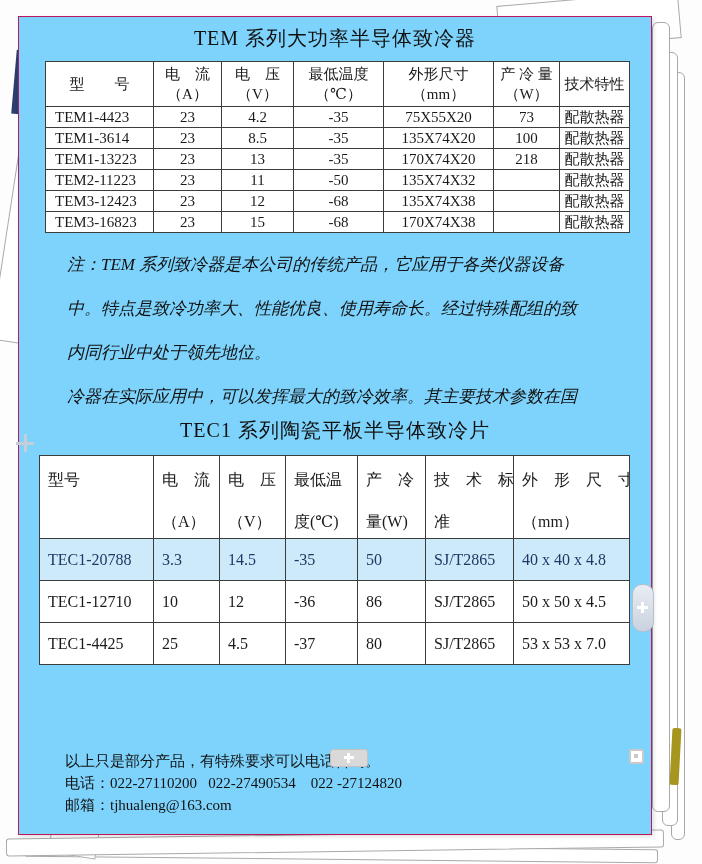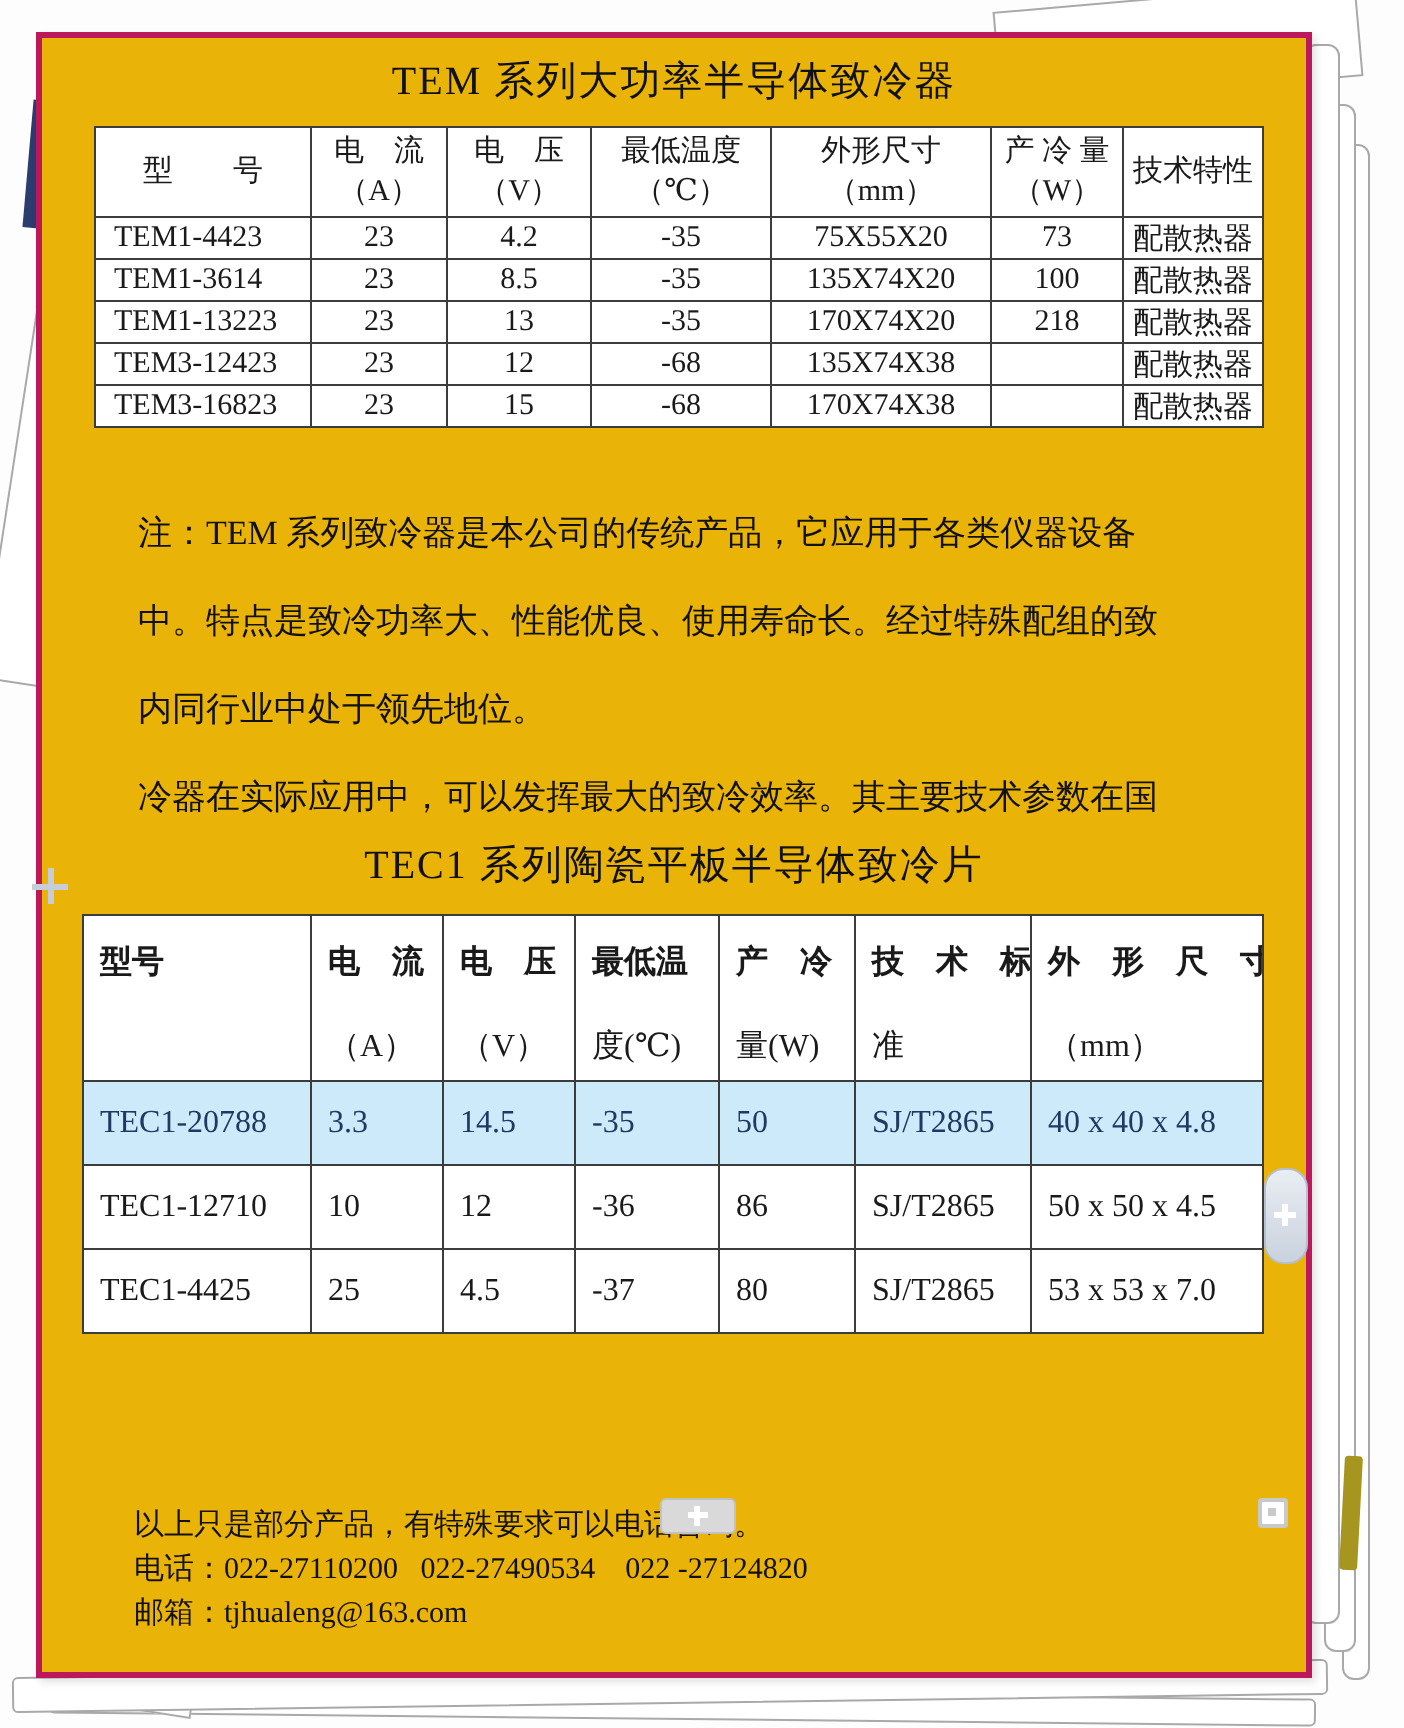--- a/index.html
+++ b/index.html
@@ -17,45 +17,45 @@
   .sheet-tilt-top{left:498px;top:-2px;width:180px;height:46px;transform:rotate(-5deg);z-index:1;}
   .sheet-tilt-left{left:28px;top:90px;width:90px;height:250px;transform:rotate(8.7deg);transform-origin:top left;z-index:1;}
   .sheet-b1{left:6px;top:834px;width:656px;height:16px;transform:rotate(-0.8deg);border-radius:3px;z-index:2;}
   .sheet-b2{left:24px;top:846px;width:632px;height:12px;transform:rotate(0.6deg);border-radius:3px;z-index:1;}
   .sheet-bl{left:50px;top:824px;width:46px;height:30px;transform:rotate(9deg);z-index:1;}
   .navy-stripe{position:absolute;left:14px;top:50px;width:8px;height:64px;transform:rotate(5deg);z-index:0;}
   .gold-sliver{position:absolute;left:671px;top:728px;width:9px;height:57px;transform:rotate(3deg);border-radius:2px;z-index:4;}
   
   .page{
     position:absolute;left:18px;top:16px;width:632px;height:817px;
-    background:#eab308;border:3px solid #be185d;z-index:10;
+    background:#7dd3fc;border:1px solid #be185d;z-index:10;
     box-shadow:2px 2px 4px rgba(0,0,0,.12);
   }
   .doc-title{position:absolute;left:0;width:100%;text-align:center;
     font-size:20px;font-weight:400;letter-spacing:1px;margin:0;color:#111;}
   #title-tem{top:8px;}
   #title-tec{top:400px;}
   table{border-collapse:collapse;table-layout:fixed;position:absolute;background:#fff;}
   th,td{border:1px solid #3c3c3c;overflow:hidden;white-space:nowrap;font-weight:400;padding:0;}
   
   .t1{left:26px;top:44px;width:584px;font-size:15px;}
   .t1 th{height:44px;text-align:center;vertical-align:middle;}
   .t1 .hl1,.t1 .hl2{line-height:20px;}
   .t1 td{height:20px;text-align:center;}
   .t1 td.c0{text-align:left;padding-left:9px;}
   
   .t2{left:20px;top:438px;width:590px;font-size:16px;}
   .t2 th{height:82px;text-align:left;vertical-align:top;padding-left:8px;}
-  .t2 .hl1{line-height:20px;margin-top:14px;font-weight:bold;}
+  .t2 .hl1{line-height:20px;margin-top:14px;}
   .t2 .hl2{line-height:20px;margin-top:22px;}
   .t2 td{height:41px;text-align:left;padding-left:8px;}
   .t2 tr.hl-row td{background:#cdeafb;color:#1f3864;}
   
   .note{position:absolute;left:48px;top:226px;width:566px;font-size:17px;color:#111;}
-  .note div{height:44px;line-height:44px;}
+  .note div{height:44px;line-height:44px;font-style:italic;}
   
   .footer{position:absolute;left:46px;top:733px;font-size:15px;line-height:22px;color:#111;}
   .footer div{white-space:pre;}
   
   .move-handle{position:absolute;left:14px;top:432px;width:22px;height:22px;z-index:20;}
   .move-handle .bar-h{position:absolute;left:2px;top:10px;width:18px;height:3px;background:#c6ccd8;}
   .move-handle .bar-v{position:absolute;left:10px;top:2px;width:3px;height:18px;background:#c6ccd8;}
   .footer-pill{position:absolute;left:330px;top:749px;width:36px;height:16px;background:#d9d9d9;
     border:1px solid #c2c2c2;border-radius:3px;z-index:30;}
   .footer-pill .p-h{position:absolute;left:13px;top:6px;width:10px;height:3px;background:#fff;}
@@ -152,20 +152,29 @@
           <tr>
             <td class="c0">TEM1-13223</td>
             <td class="c1">23</td>
             <td class="c2">13</td>
             <td class="c3">-35</td>
             <td class="c4">170X74X20</td>
             <td class="c5">218</td>
             <td class="c6">配散热器</td>
           </tr>
           <tr>
+            <td class="c0">TEM2-11223</td>
+            <td class="c1">23</td>
+            <td class="c2">11</td>
+            <td class="c3">-50</td>
+            <td class="c4">135X74X32</td>
+            <td class="c5"></td>
+            <td class="c6">配散热器</td>
+          </tr>
+          <tr>
             <td class="c0">TEM3-12423</td>
             <td class="c1">23</td>
             <td class="c2">12</td>
             <td class="c3">-68</td>
             <td class="c4">135X74X38</td>
             <td class="c5"></td>
             <td class="c6">配散热器</td>
           </tr>
           <tr>
             <td class="c0">TEM3-16823</td>

